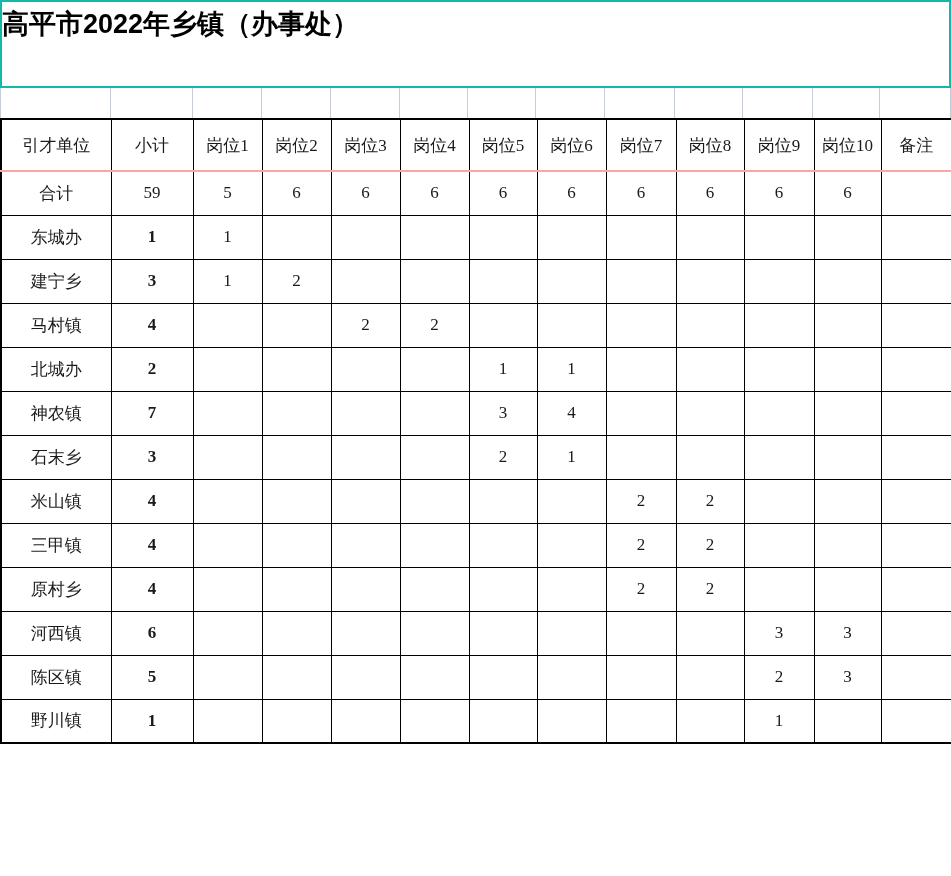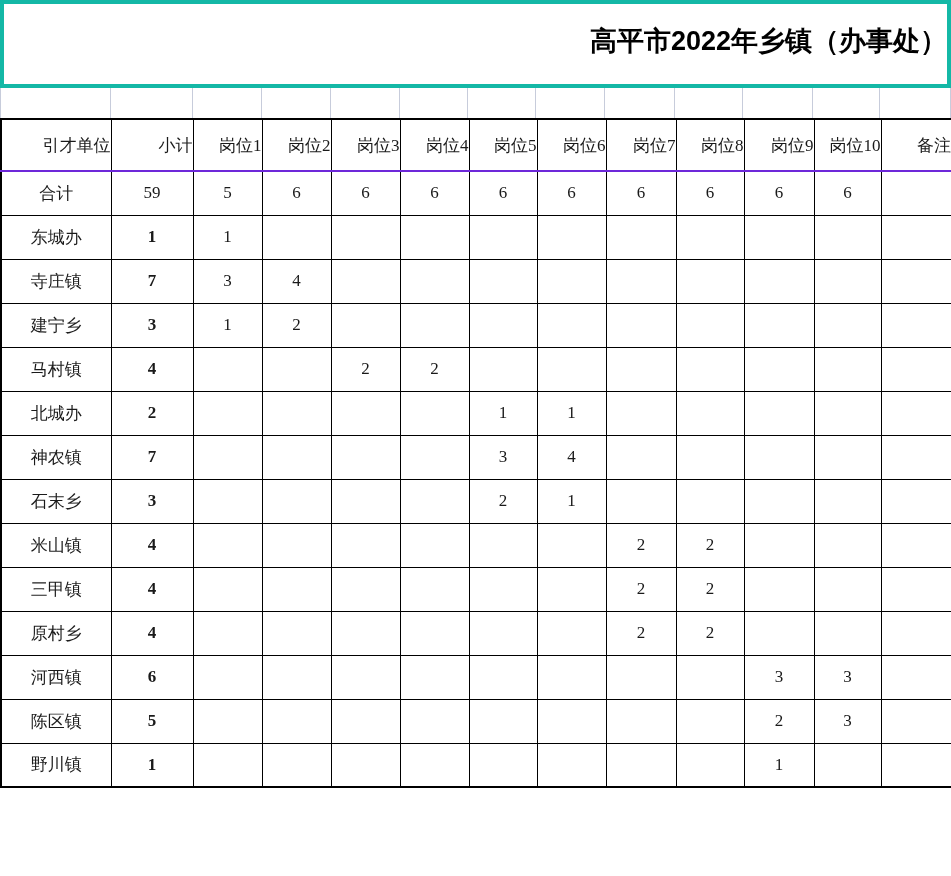--- a/index.html
+++ b/index.html
@@ -15,23 +15,23 @@
     height: 876px;
     box-sizing: border-box;
     overflow: hidden;
     background: #ffffff;
   }
   
   .title-box {
     box-sizing: border-box;
     width: 951px;
     height: 88px;
-    border: 4px solid #14b8a6;
-    text-align: right;
-    padding-top: 18px;
+    border: 2px solid #14b8a6;
+    text-align: left;
+    padding-top: 3px;
   }
   .title-line {
     font-family: "Liberation Sans", "DejaVu Sans", sans-serif;
     font-weight: bold;
     font-size: 27px;
     line-height: 38px;
     color: #000000;
     white-space: nowrap;
   }
   
@@ -75,21 +75,21 @@
     text-align: center;
     vertical-align: middle;
     font-size: 17px;
     font-weight: normal;
     padding: 0;
     overflow: hidden;
     white-space: nowrap;
   }
   table.alloc thead tr { height: 52px; }
   table.alloc tbody tr { height: 44px; }
-  table.alloc thead th { border-bottom: 2px solid #6d28d9; text-align: right; }
+  table.alloc thead th { border-bottom: 2px solid #fca5a5; }
   
   table.alloc tbody td:nth-child(2) { font-weight: bold; }
   
   table.alloc tbody tr.total-row td:not(:first-child) { font-weight: normal; }
 </style>
 </head>
 <body>
 
 <div class="page">
 
@@ -171,35 +171,20 @@
           <td></td>
           <td></td>
           <td></td>
           <td></td>
           <td></td>
           <td></td>
           <td></td>
           <td></td>
         </tr>
         <tr class="data-row">
-          <td>寺庄镇</td>
-          <td>7</td>
-          <td>3</td>
-          <td>4</td>
-          <td></td>
-          <td></td>
-          <td></td>
-          <td></td>
-          <td></td>
-          <td></td>
-          <td></td>
-          <td></td>
-          <td></td>
-        </tr>
-        <tr class="data-row">
           <td>建宁乡</td>
           <td>3</td>
           <td>1</td>
           <td>2</td>
           <td></td>
           <td></td>
           <td></td>
           <td></td>
           <td></td>
           <td></td>

